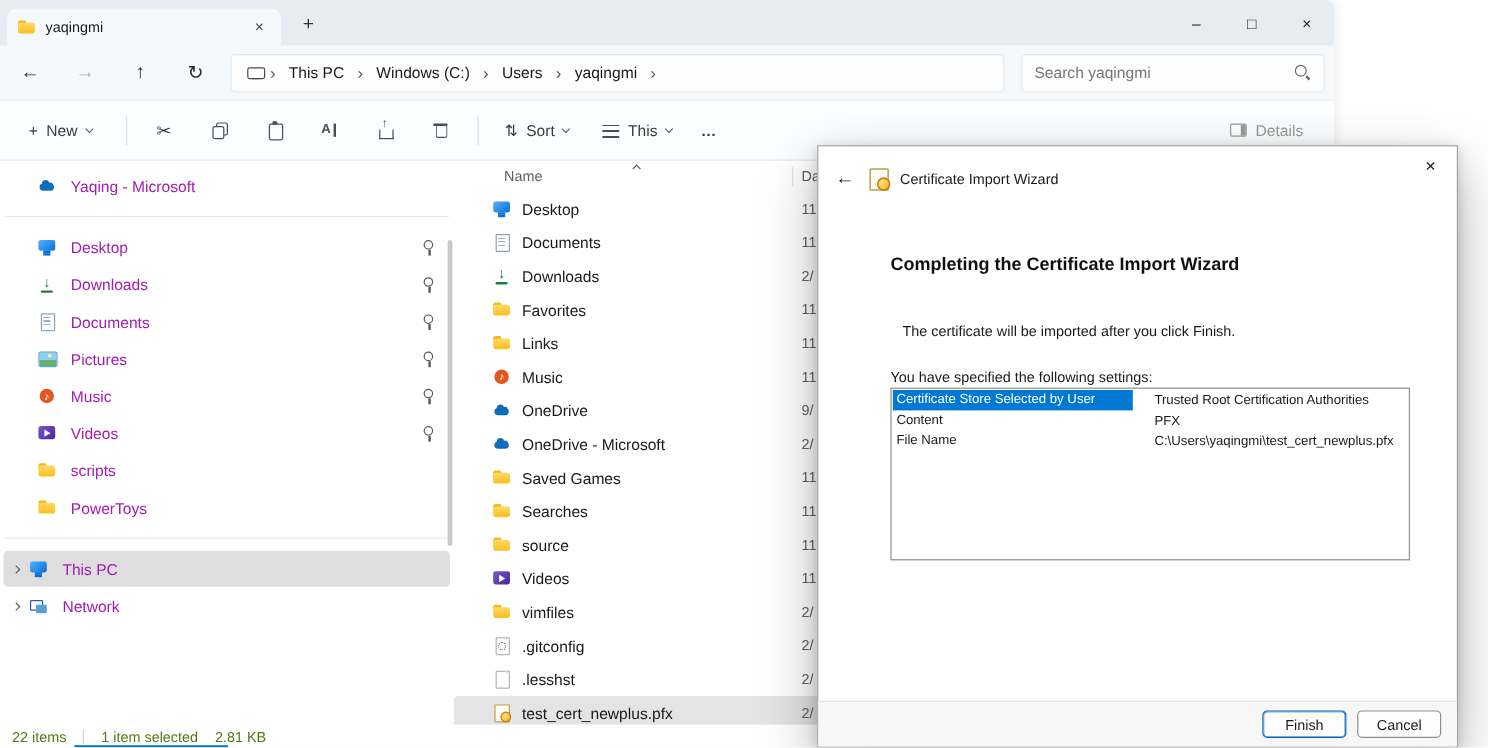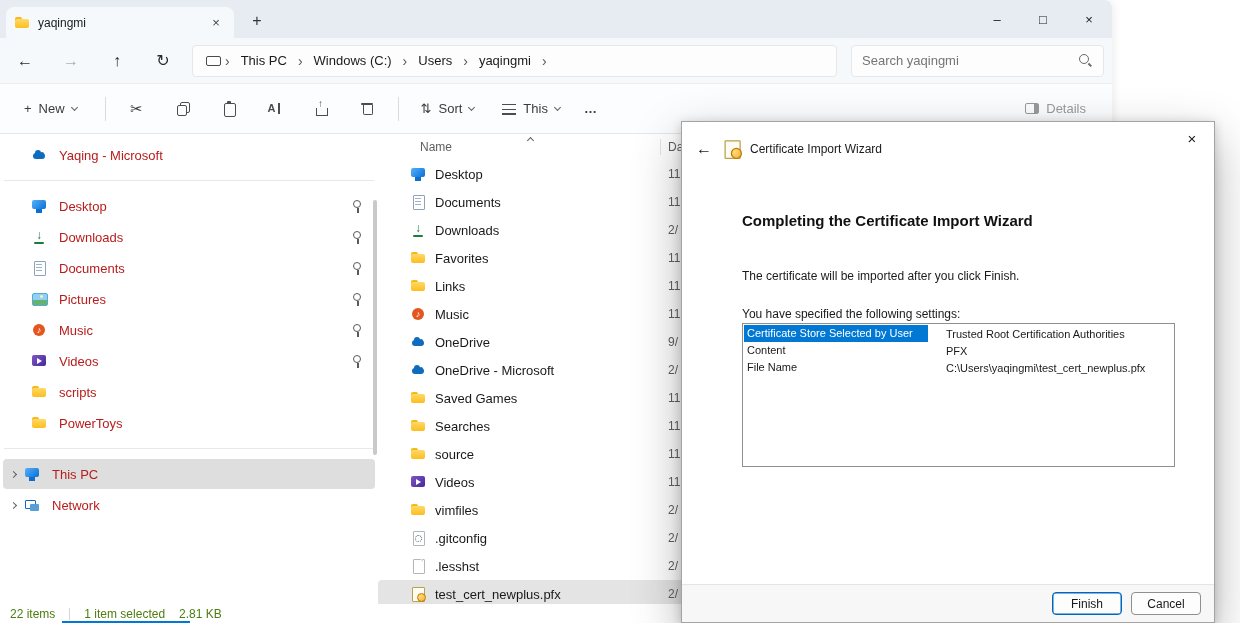--- a/index.html
+++ b/index.html
@@ -88,21 +88,21 @@
               background:repeating-linear-gradient(to bottom,#4d4d4d 0 1.4px,transparent 1.4px 4.6px); }
   .tic-details { width:14px; height:11px; border:1.3px solid #9a9a9a; border-radius:2px; position:relative; }
   .tic-details::after { content:""; position:absolute; right:0; top:0; bottom:0; width:4px; background:#9a9a9a; }
 
   
   .ebody { position:absolute; left:0; top:134px; width:1112px; height:470px; display:flex; background:#fff; }
 
   
   .sidebar { width:378px; flex:none; padding-top:5px; position:relative; }
   .side-item { height:30px; display:flex; align-items:center; padding-left:28px; gap:12px;
-               margin:1px 3px; border-radius:4px; font-size:13px; color:#b91c1c; }
+               margin:1px 3px; border-radius:4px; font-size:13px; color:#a21caf; }
   .side-item.tree { padding-left:8px; gap:8px; }
   .side-item.tree .side-label { margin-left:4px; }
   .side-item.selected { background:#dedede; }
   .side-label { flex:1; white-space:nowrap; overflow:hidden; }
   .side-sep { height:1px; background:#e8e8e8; margin:10px 4px; }
   .pin { width:12px; height:14px; position:relative; margin-right:12px; visibility:hidden; flex:none; }
   .pin.show { visibility:visible; }
   .pin::before { content:""; position:absolute; left:2px; top:1px; width:6px; height:6px;
                  border:1.5px solid #5a5a5a; border-radius:50%; }
   .pin::after { content:""; position:absolute; left:6px; top:9px; width:1.5px; height:5px; background:#5a5a5a; }
@@ -190,26 +190,26 @@
   .dialog { position:absolute; left:681px; top:121px; width:534px; height:502px; background:#fff;
             border:1px solid #a3a3a3; z-index:10; font-size:12px; color:#1a1a1a;
             box-shadow:0 18px 45px rgba(0,0,0,.30), 0 2px 10px rgba(0,0,0,.18); }
   .dlg-close { position:absolute; top:4px; right:6px; width:32px; height:24px; border:0;
                background:transparent; font-size:15px; color:#1a1a1a; font-family:inherit; }
   .dlg-header { position:absolute; left:12px; top:18px; display:flex; align-items:center; gap:10px; }
   .dlg-back { font-size:16px; color:#1a1a1a; width:20px; text-align:center; }
   .dlg-cert { transform:scale(1.25); transform-origin:center; }
   .dlg-title { font-size:12px; }
   .dlg-h1 { position:absolute; left:60px; top:90px; font-size:15px; font-weight:bold; color:#111; }
-  .dlg-desc { position:absolute; left:60px; top:147px; }
+  .dlg-desc { position:absolute; left:70px; top:147px; }
   .dlg-setlabel { position:absolute; left:60px; top:185px; }
   .set-box { position:absolute; left:60px; top:201px; width:433px; height:144px; background:#fff;
              border:1px solid #8f8f8f; padding:1px; overflow:hidden; font-size:11px; }
   .set-row { display:flex; height:17px; align-items:center; }
-  .set-key { width:184px; flex:none; height:17px; line-height:17px; padding:0 3px; white-space:nowrap;
+  .set-key { width:200px; flex:none; height:17px; line-height:17px; padding:0 3px; white-space:nowrap;
              overflow:hidden; }
   .set-key.selected { background:#0078d4; color:#fff; }
   .set-val { padding-left:18px; white-space:nowrap; }
   .dlg-footer-bg { position:absolute; left:0; right:0; bottom:0; height:38px; background:#f7f7f7;
                    border-top:1px solid #e4e4e4; }
   .btn { position:absolute; bottom:7px; width:70px; height:23px; background:#fdfdfd;
          border:1px solid #8f8f8f; border-radius:4px; font-size:12px; font-family:inherit; color:#1a1a1a; }
   .btn-finish { right:92px; border:1px solid #0067c0; box-shadow:inset 0 0 0 0.5px #0067c0; }
   .btn-cancel { right:13px; }
 </style>

